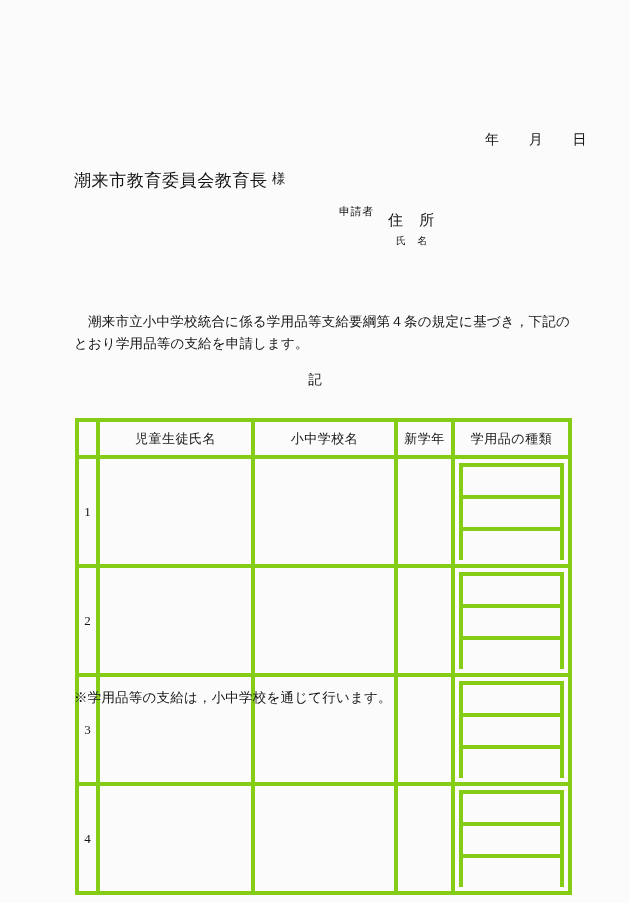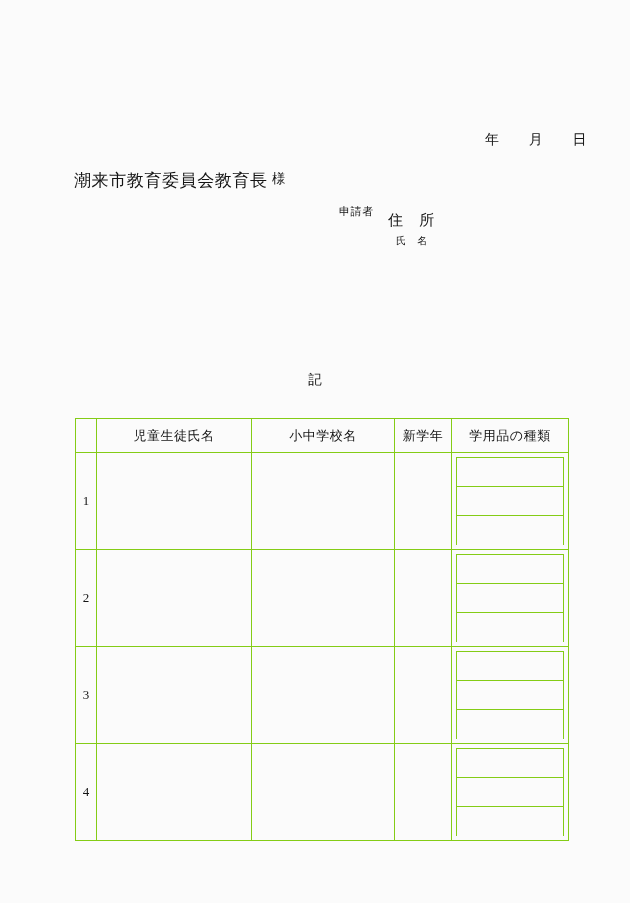--- a/index.html
+++ b/index.html
@@ -117,21 +117,21 @@
     top: 418px;
     width: 493px;
   }
   table.form-table {
     border-collapse: collapse;
     width: 493px;
     table-layout: fixed;
   }
   table.form-table td,
   table.form-table th {
-    border: 1px solid #84cc16;
+    border: 4px solid #84cc16;
     padding: 4px;
     font-weight: normal;
     font-size: 13px;
     color: #141414;
     background: #fbfbfb;
   }
   table.form-table th {
     height: 25px;
     text-align: center;
     vertical-align: middle;
@@ -193,20 +193,21 @@
 
   <div class="t addressee-honorific">様</div>
 
   <div class="t applicant-label">申請者</div>
 
   <div class="t applicant-address">住　所</div>
 
   <div class="t applicant-name">氏　名</div>
 
 
+  <div class="body-text"><span class="indent">潮来市立小中学校統合に係る学用品等支給要綱第４条の規定に基づき，下記のとおり学用品等の支給を申請します。</span></div>
 
   <div class="ki">記</div>
 
   <div class="tbl-wrap">
     <table class="form-table">
       <colgroup>
         <col class="col-no">
         <col class="col-name">
         <col class="col-school">
         <col class="col-grade">
@@ -303,14 +304,15 @@
                     <td></td>
                   </tr>
             </tbody>
               </table>
           </td>
         </tr>
       </tbody>
     </table>
   </div>
 
+  <div class="footnote">※学用品等の支給は，小中学校を通じて行います。</div>
 
 </div>
 
 </body></html>

